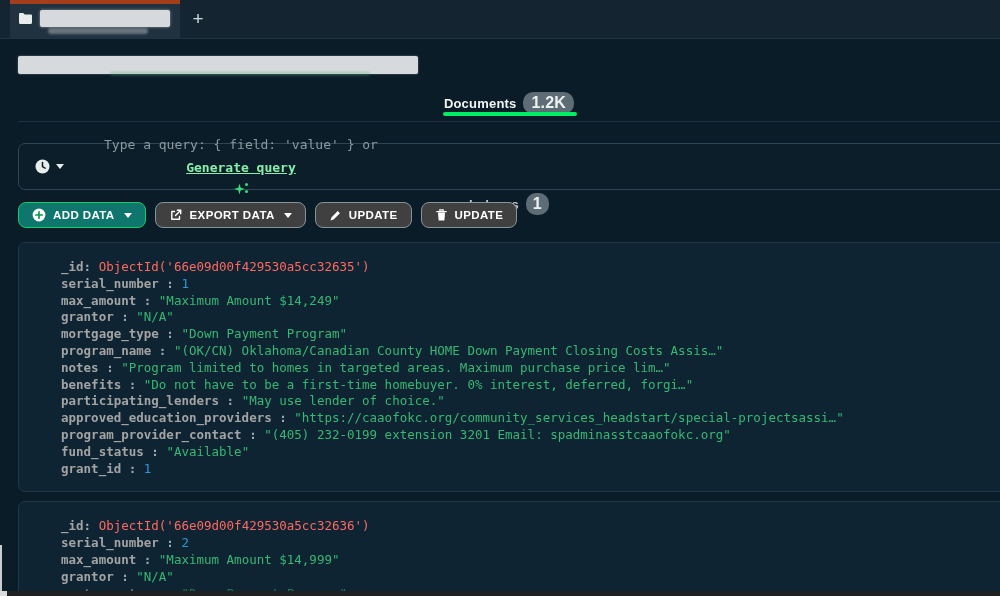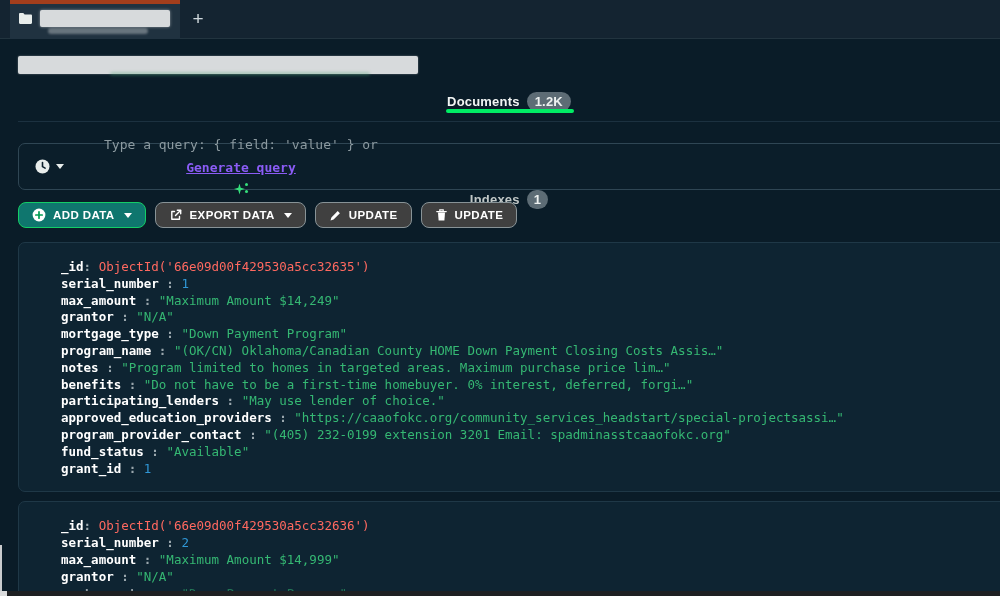--- a/index.html
+++ b/index.html
@@ -29,35 +29,35 @@
     background:rgba(64,160,110,.30); filter:blur(1.6px); border-radius:2px; }
 
   
   .ctabs { position:absolute; left:18px; top:92px; right:0; height:30px;
     display:flex; align-items:center; gap:32px; border-bottom:1px solid #1C3140;flex-direction:column; }
   .ctab { position:relative; height:30px; display:flex; align-items:center; gap:7px;
     color:#C1C7C6; font-size:13px; font-weight:600; cursor:pointer; letter-spacing:.2px; }
   .ctab.active { color:#F2F5F4; font-weight:700; }
   .ctab.active::after { content:""; position:absolute; left:-1px; right:-3px; bottom:-2px;
     height:4px; border-radius:3px; background:#00ED64; }
-  .badge { background:#5D6C75; color:#EDF1F0; font-size:13px; font-weight:700;
+  .badge { background:#5D6C75; color:#EDF1F0; font-size:16px; font-weight:700;
     padding:2px 8px; border-radius:10px; letter-spacing:.2px; }
   .badge.round { padding:2px 7px; }
 
   
   .querybar { position:absolute; left:18px; top:143px; width:1002px; height:47px;
     border:1px solid #2F4654; border-radius:7px; background:#0B1E2A;
     display:flex; align-items:center; cursor:text; }
   .qhistory { display:flex; align-items:center; gap:6px; margin-left:16px; cursor:pointer;
     background:transparent; border:none; }
   .caret-down { width:0; height:0; border-left:4px solid transparent;
     border-right:4px solid transparent; border-top:5px solid #E8EDEB; }
   .qtext { margin-left:40px; font-family:"DejaVu Sans Mono","Liberation Mono",monospace;
     font-size:13px; color:#8C9AA0; display:flex; align-items:center; gap:8px; white-space:pre;flex-direction:column; }
-  .genlink { color:#8b5cf6; font-weight:700; text-decoration:underline; cursor:pointer; }
+  .genlink { color:#86efac; font-weight:700; text-decoration:underline; cursor:pointer; }
   .sparkle-wrap { position:relative; width:14px; height:14px; display:inline-block; }
   .sparkle { position:absolute; left:0; top:1px; width:11px; height:11px; background:#35DE7B;
     clip-path:polygon(50% 0%,61% 39%,100% 50%,61% 61%,50% 100%,39% 61%,0% 50%,39% 39%); }
   .sparkle-dot { position:absolute; right:0; top:0; width:3px; height:3px; border-radius:50%;
     background:#35DE7B; box-shadow:0 7px 0 #35DE7B; }
 
   
   .toolbar { position:absolute; left:18px; top:202px; display:flex; gap:9px; }
   .btn { display:inline-flex; align-items:center; gap:7px; height:26px; padding:0 13px;
     border-radius:8px; font-size:11.5px; font-weight:700; letter-spacing:.4px;
@@ -66,21 +66,21 @@
   .btn-green { background:#0f766e; border:1px solid #13CE66; }
   .btn-dark { background:#404040; border:1px solid #889397; }
 
   
   .doclist { position:absolute; left:18px; top:242px; width:1002px; }
   .doc-card { background:#0E2432; border:1px solid #1F3847; border-radius:7px;
     padding:16px 0 14px 42px; margin-bottom:9px; cursor:pointer; }
   .doc-row { font-family:"DejaVu Sans Mono","Liberation Mono",monospace;
     font-size:12.5px; line-height:16.8px; white-space:pre; }
   .doc-row.faded { opacity:.55; filter:blur(.7px); }
-  .k { font-weight:700; color:#ffffff; }
+  .k { font-weight:700; color:#a3a3a3; }
   .colon { color:#9AA7AD; font-weight:700; }
   .v-objectid { color:#FF6960; }
   .v-number { color:#3097D6; }
   .v-string { color:#35B873; }
 
   
   .bottombar { position:absolute; left:0; bottom:0; width:1000px; height:5px; background:#1E2022; }
   .left-sliver { position:absolute; left:0; bottom:5px; width:2px; height:46px; background:#C9CBCD; }
   .corner-block { position:absolute; left:0; bottom:0; width:7px; height:5px; background:#DADBDC; }
 

